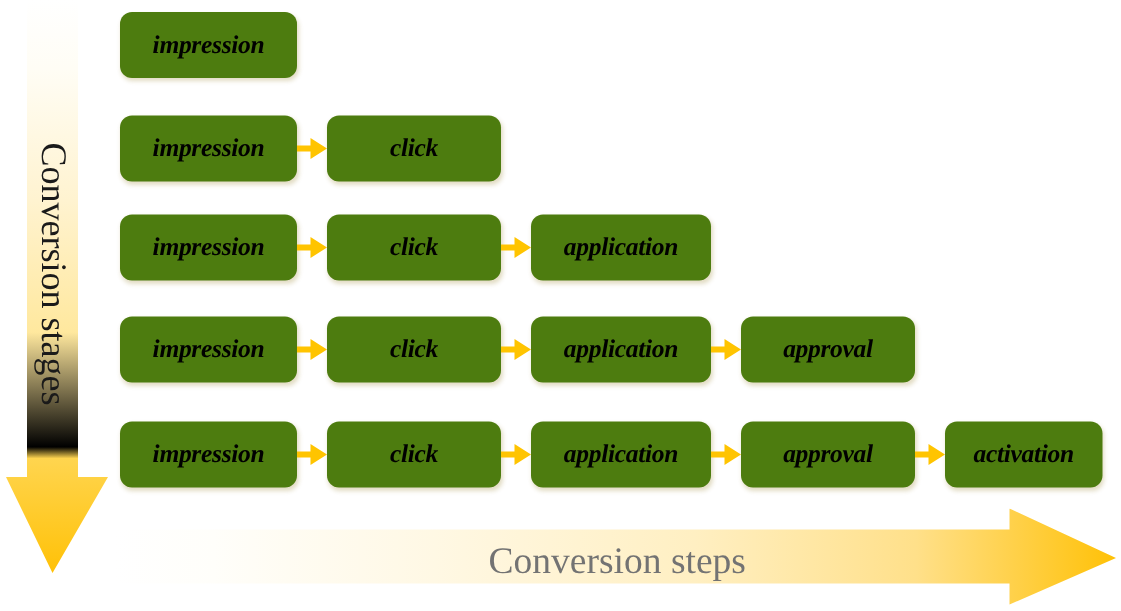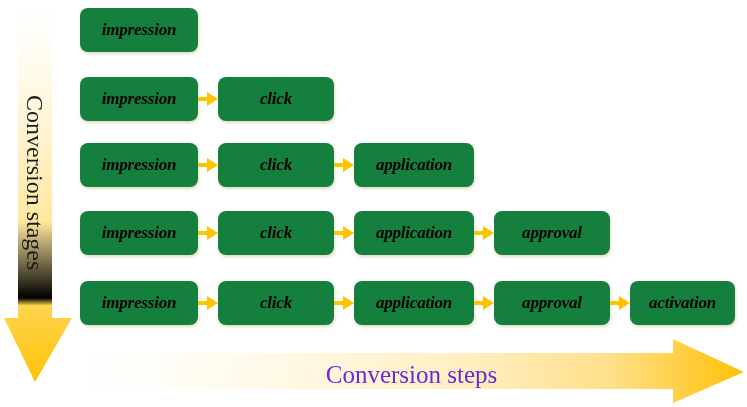--- a/index.html
+++ b/index.html
@@ -66,37 +66,37 @@
     position: absolute;
     left: 76px;
     top: 358px;
     width: 671px;
     height: 34px;
     line-height: 34px;
     text-align: center;
     font-family: "Liberation Serif", "DejaVu Serif", serif;
     font-size: 25px;
     font-weight: 400;
-    color: #6d28d9;
+    color: #737373;
     white-space: nowrap;
   }
 
   
   .row {
     position: absolute;
     left: 0;
     height: 44px;
   }
 
   .node {
     position: absolute;
     top: 0;
     height: 44px;
     border-radius: 8px;
-    background: #15803d;
+    background: #4d7c0f;
     box-shadow: 1px 2px 3px rgba(160,140,60,0.30);
     display: flex;
     align-items: center;
     justify-content: center;
   }
   .node-label {
     font-family: "Liberation Serif", "DejaVu Serif", serif;
     font-style: italic;
     font-weight: bold;
     font-size: 17px;

